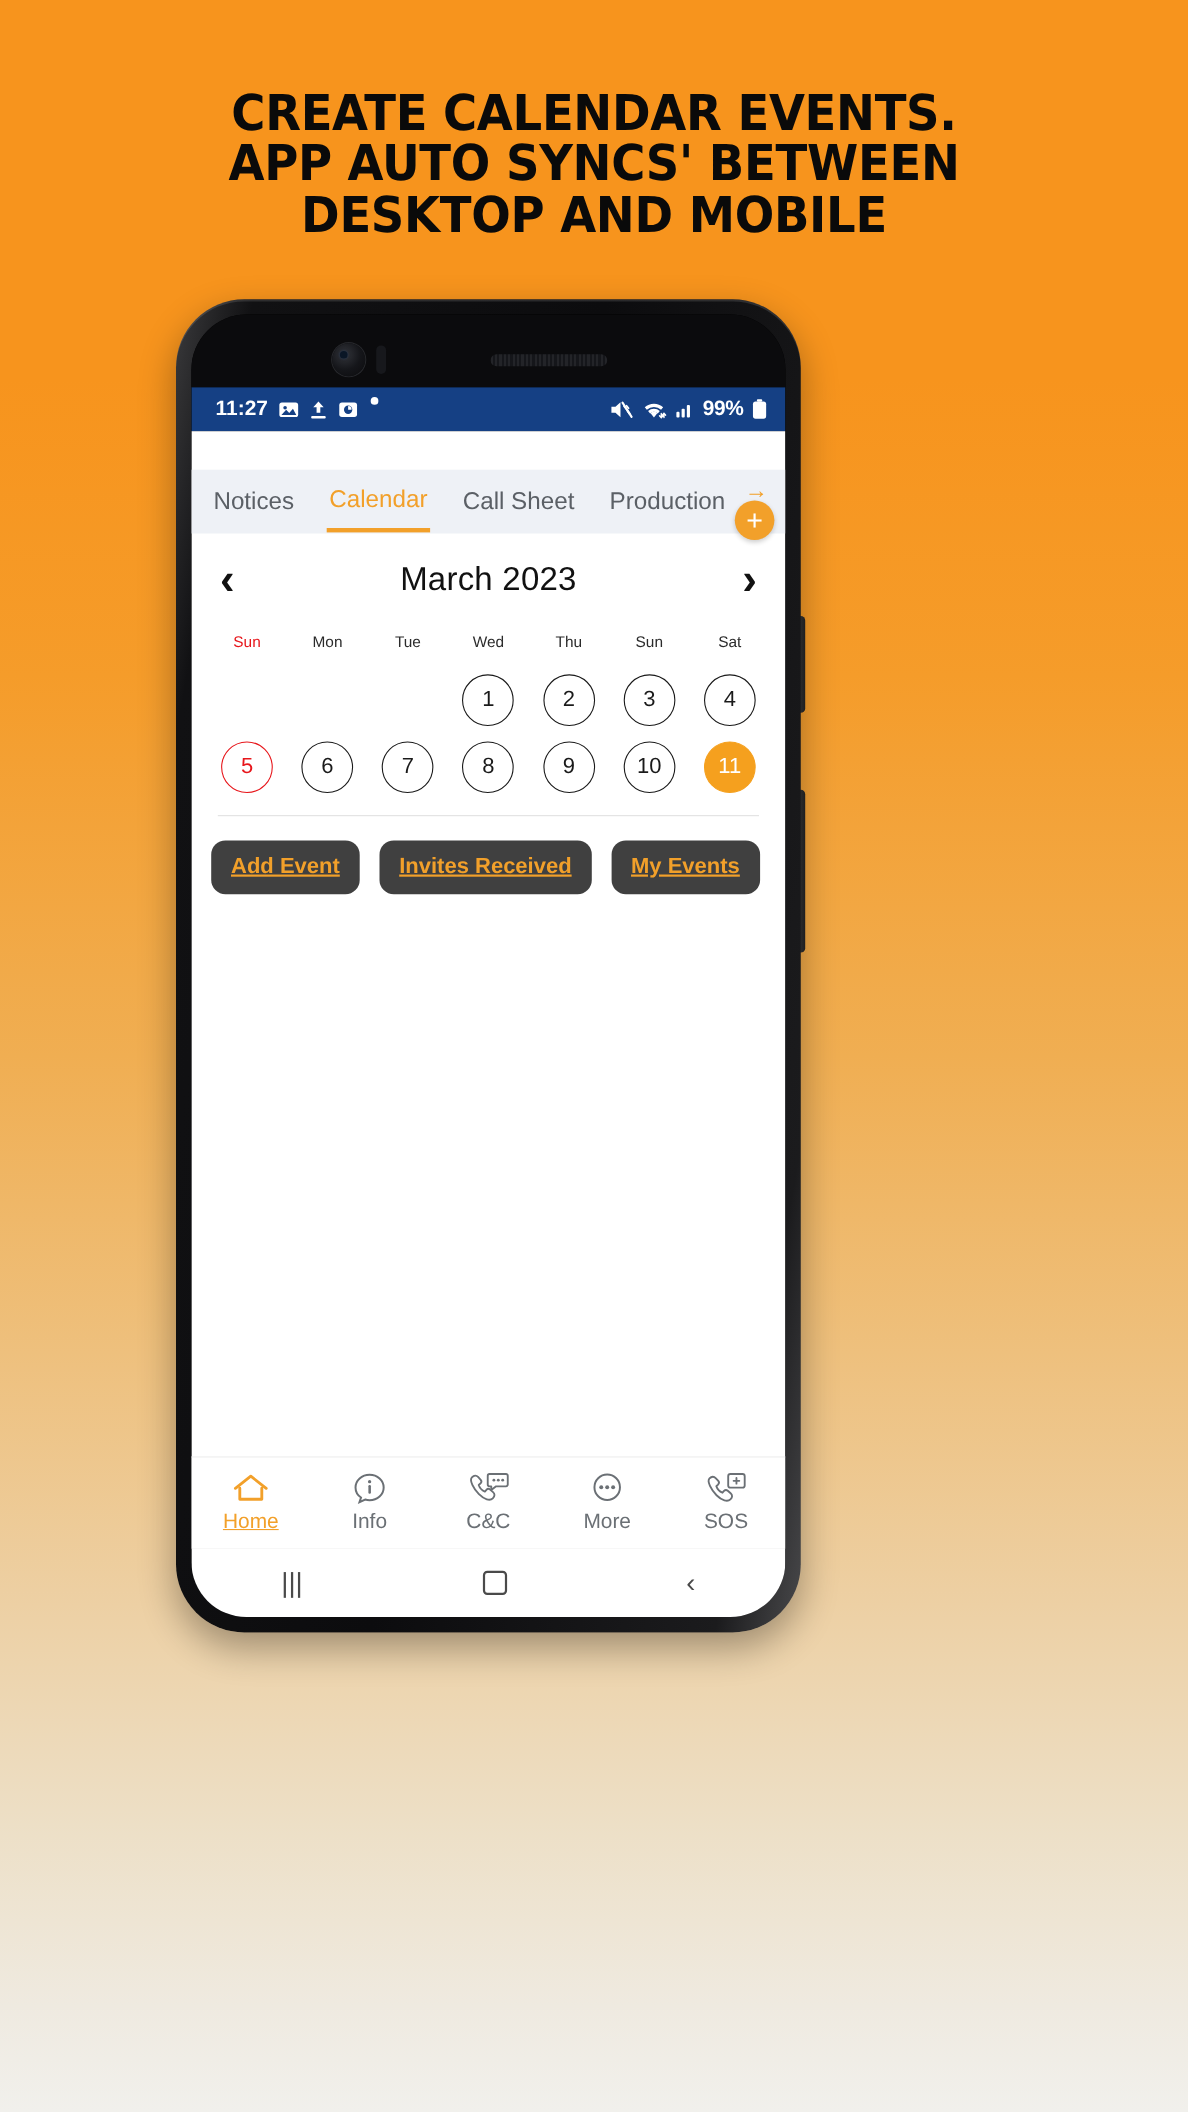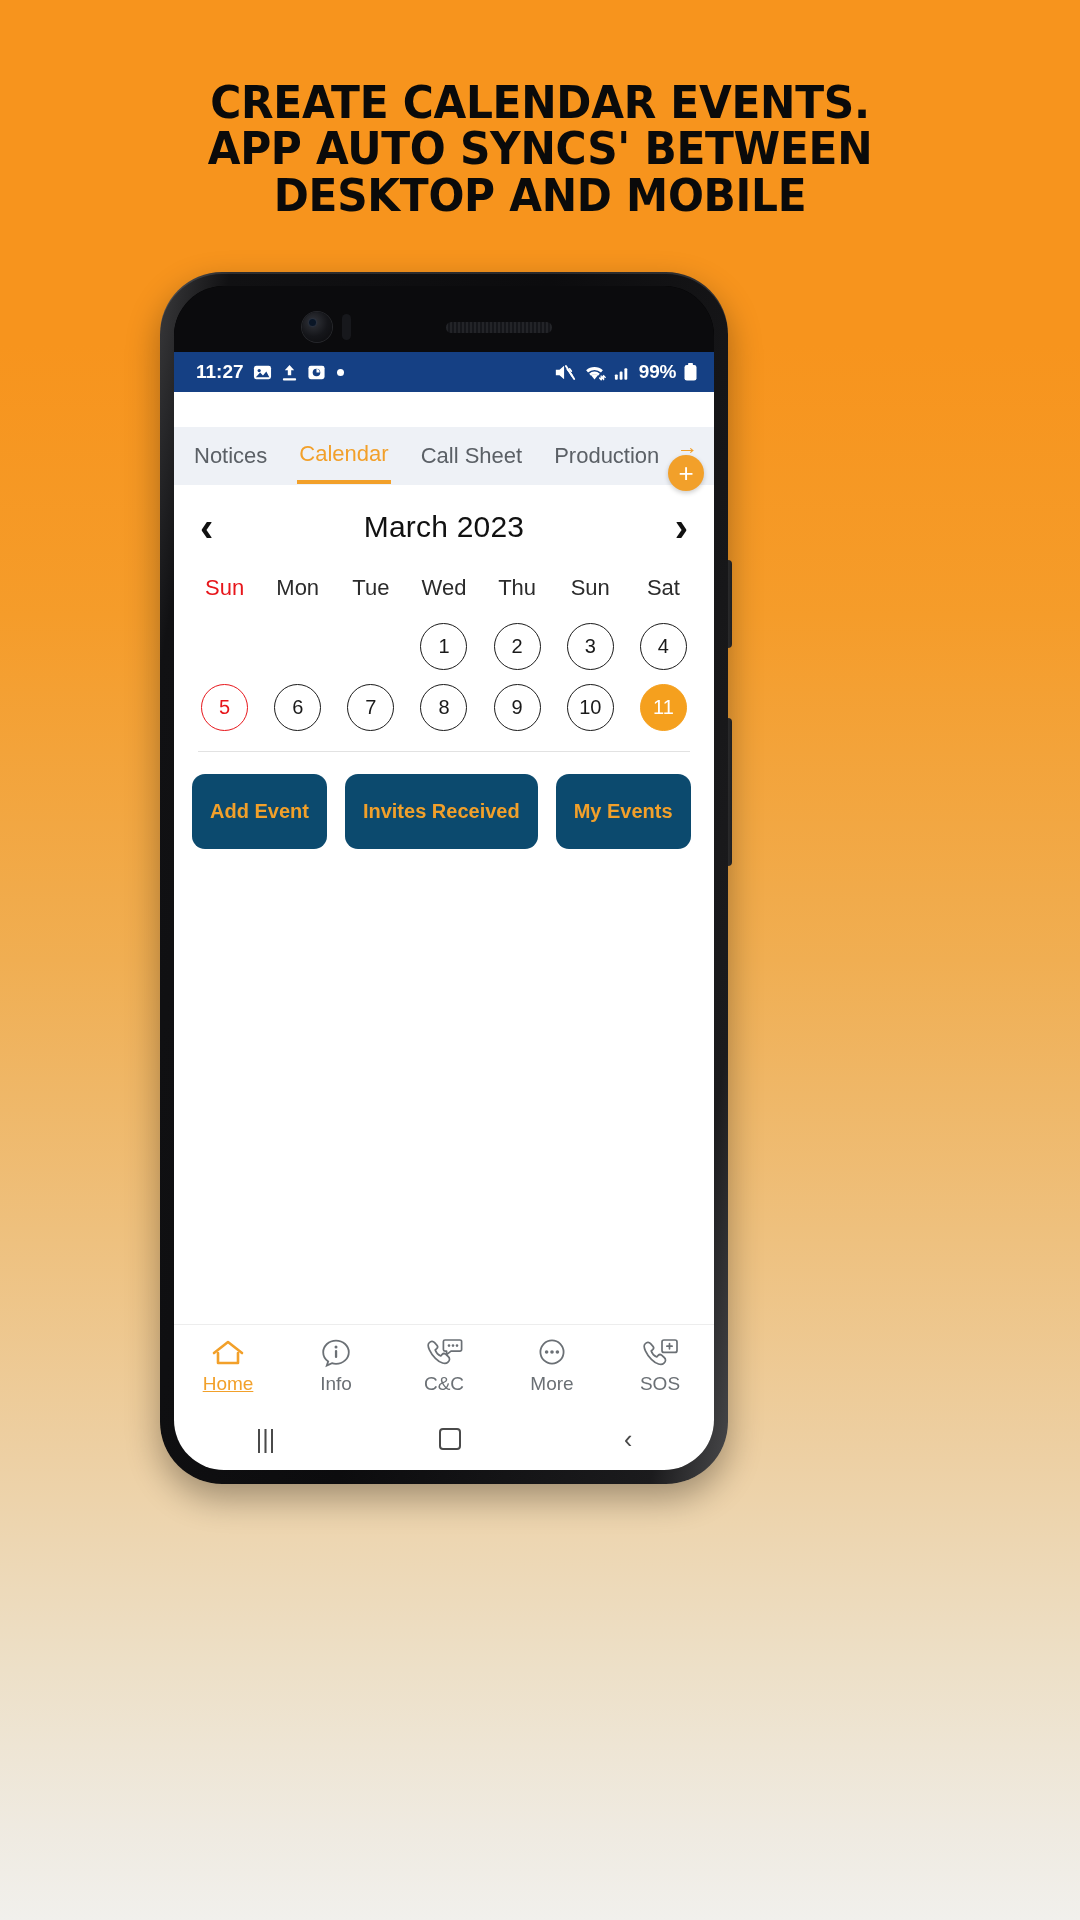--- a/index.html
+++ b/index.html
@@ -72,21 +72,21 @@
     background:repeating-linear-gradient(90deg,#232428 0 2px,#15161a 2px 4px);
   }
 
   
   .statusbar {
     height:40px; background:#154084;
     display:flex; align-items:center;
     padding:0 16px 0 22px; color:#fff;
     font-size:19px; font-weight:bold;
   }
-  .sb-left { display:flex; align-items:center; gap:9px; flex:1; }
+  .sb-left { display:flex; gap:9px; flex:1; }
   .sb-right { display:flex; align-items:center; gap:7px; }
   .sb-ico { display:inline-flex; align-items:center; }
   .sb-dot { width:7px; height:7px; border-radius:50%; background:#fff; margin-left:2px;}
   .sb-batt { font-size:19px; font-weight:bold; letter-spacing:-.3px;}
 
   
   .screen {
     background:#fff; height:calc(100% - 66px - 40px - 62px);
     display:flex; flex-direction:column; position:relative;
   }
@@ -142,39 +142,39 @@
   .monthnav{
     display:flex;align-items:center;justify-content:space-between;
     padding:22px 26px 14px;
   }
   .chev{ font-size:40px; color:#111; font-weight:bold; line-height:1;}
   .month{ font-size:30px; color:#111; font-weight:normal; letter-spacing:.2px;}
 
   
   .cal{ padding:4px 14px 0 14px;}
   .row{ display:grid; grid-template-columns:repeat(7,1fr); }
-  .dow{ text-align:center; font-size:22px; color:#2B2B2B; padding:10px 0 16px;}
+  .dow{ text-align:center; font-size:14px; color:#2B2B2B; padding:10px 0 16px;}
   .dow.sun{ color:#E7161B; }
   .cell{ display:flex; align-items:center; justify-content:center; padding:6px 0 8px; }
   .day{
     width:47px;height:47px;border-radius:50%;
     border:1.6px solid #1A1A1A;
     display:flex;align-items:center;justify-content:center;
     font-size:20px; color:#1A1A1A; background:#fff;
   }
   .day.sun{ color:#E7161B; border-color:#E7161B; }
   .day.sel{ background:#F5A01E; border-color:#F5A01E; color:#fff; }
   .day.empty{ border:none; background:transparent; }
   .cal-divider{ height:1px; background:#E2E2E2; margin:12px 10px 0; }
 
   
   .actions{ display:flex; gap:18px; padding:22px 18px 0; }
   .act{
-    background:#0c4a6e; color:#F2A02A; font-weight:bold; font-size:20px;
-    border-radius:13px; padding:26px 18px; white-space:nowrap;
+    background:#404040; color:#F2A02A; font-weight:bold; font-size:20px;
+    border-radius:13px; padding:13px 18px; white-space:nowrap;text-decoration:underline;
   }
 
   
   .bottomnav{
     margin-top:auto; height:84px; background:#fff;
     border-top:1px solid #EDEDED;
     display:grid; grid-template-columns:repeat(5,1fr); align-items:center;
   }
   .nav{ display:flex;flex-direction:column;align-items:center; gap:5px; }
   .nav span{ font-size:19px; color:#6B7075; }

